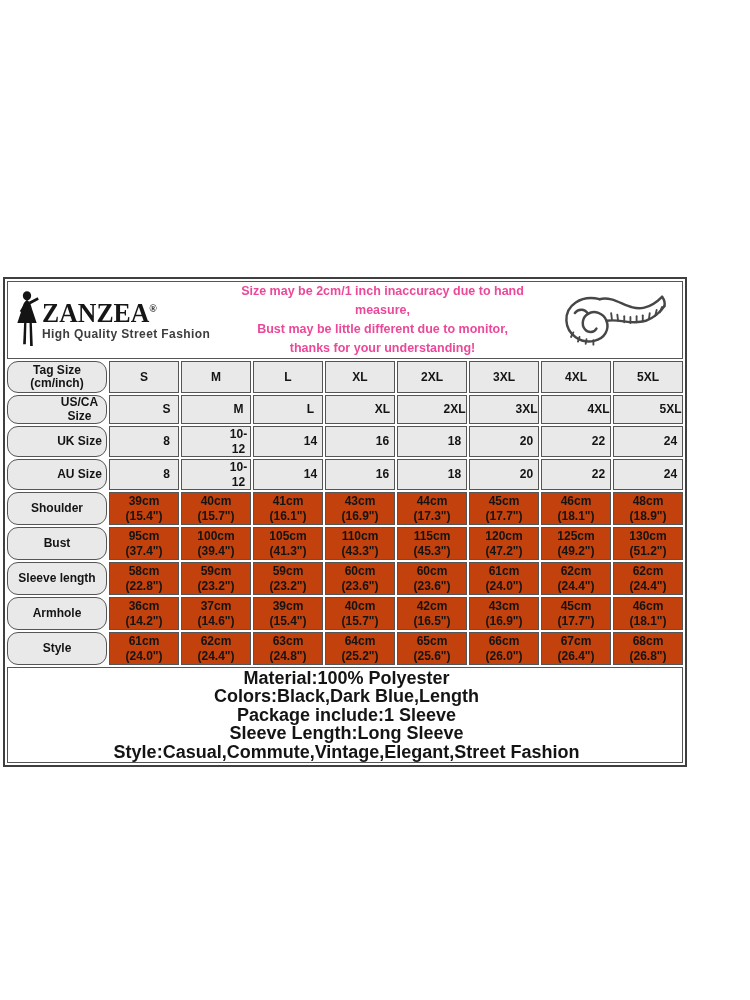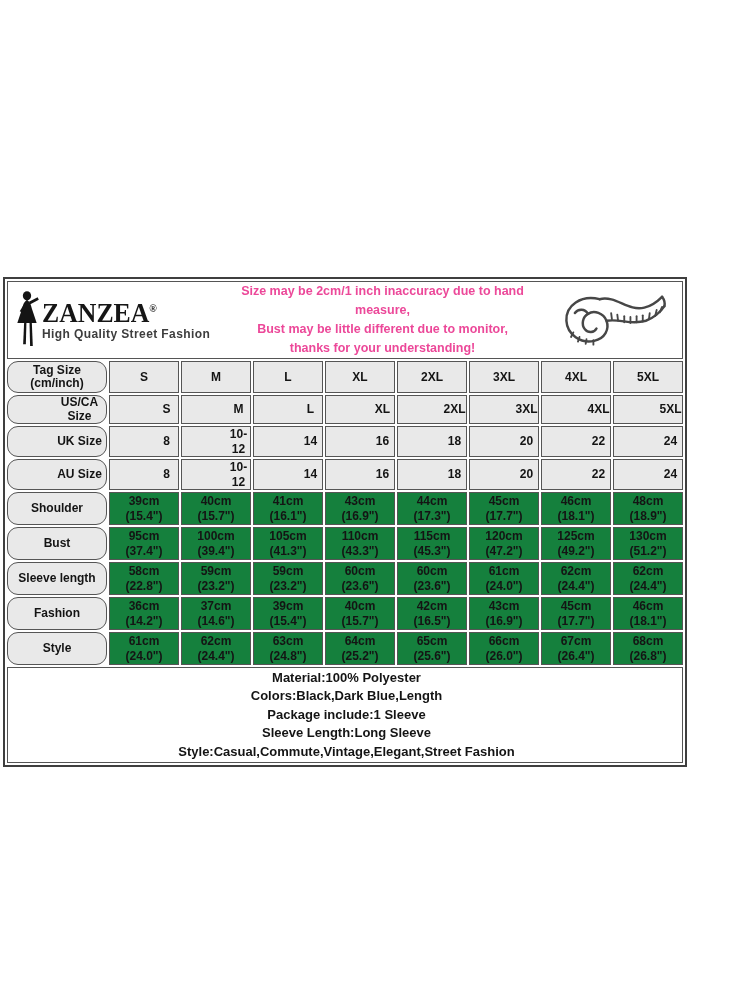--- a/index.html
+++ b/index.html
@@ -36,28 +36,28 @@
   .reg{font-size:11px;vertical-align:super;line-height:10px;}
   .tagline{font-size:12px;color:#3d3d3d;letter-spacing:0.4px;margin-top:1px;white-space:nowrap;font-weight:bold;}
   .disclaimer{flex:1;text-align:center;font-size:12.5px;line-height:19px;font-weight:bold;color:#ec4899;}
   .tape-wrap{width:135px;display:flex;justify-content:center;align-items:center;}
 
   
   tr.tag td{height:30px;}
   tr.size td{height:22px;padding-left:45px;}
   tr.meas td{height:31px;}
   td.shaded{background:#e9e9e9;}
-  td.plain{background:#15803d;}
+  td.plain{background:#c2410c;}
   .two-line div{line-height:14.5px;}
   td.rowlabel{background:#e9e9e9;font-size:12px;border-radius:11px;}
   td.rowlabel .two-line div{line-height:13.5px;}
 
   
   td.info{height:94px;background:#fff;text-align:left;vertical-align:top;}
-  .info-line{font-size:13px;line-height:18.6px;font-weight:bold;padding-left:3px;white-space:nowrap;}
+  .info-line{font-size:18px;line-height:18.6px;font-weight:bold;padding-left:3px;white-space:nowrap;}
 
   svg{display:block;}
 </style>
 </head>
 <body>
 
 <div class="sheet">
   <table class="chart">
     <colgroup>
       <col class="label-col">
@@ -474,21 +474,21 @@
           <td class="plain">
             <div class="two-line">
               <div>62cm</div>
               <div>(24.4")</div>
             </div>
           </td>
         </tr>
         <tr class="meas">
           <td class="rowlabel">
             <div class="two-line">
-              <div>Fashion</div>
+              <div>Armhole</div>
             </div>
           </td>
           <td class="plain">
             <div class="two-line">
               <div>36cm</div>
               <div>(14.2")</div>
             </div>
           </td>
           <td class="plain">
             <div class="two-line">

